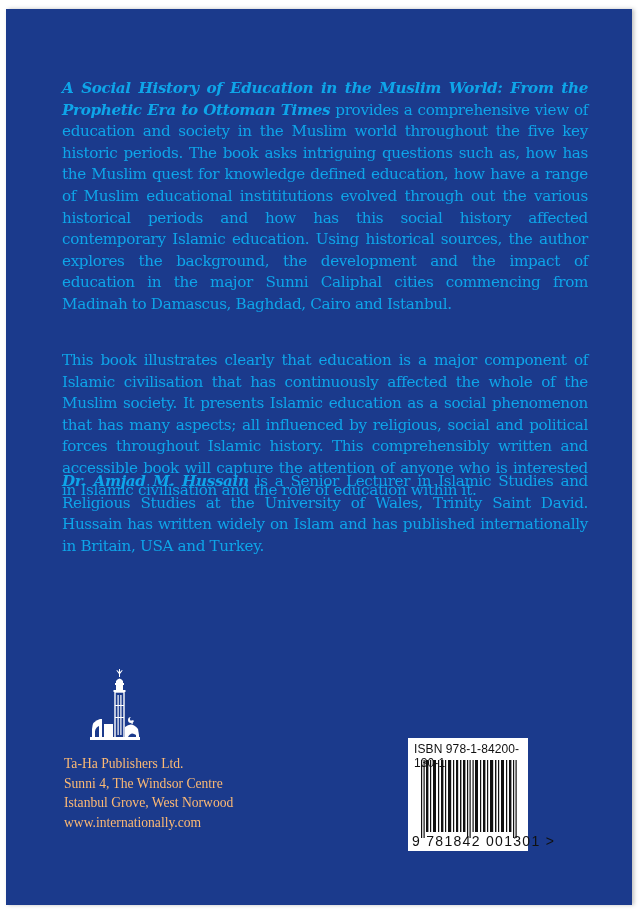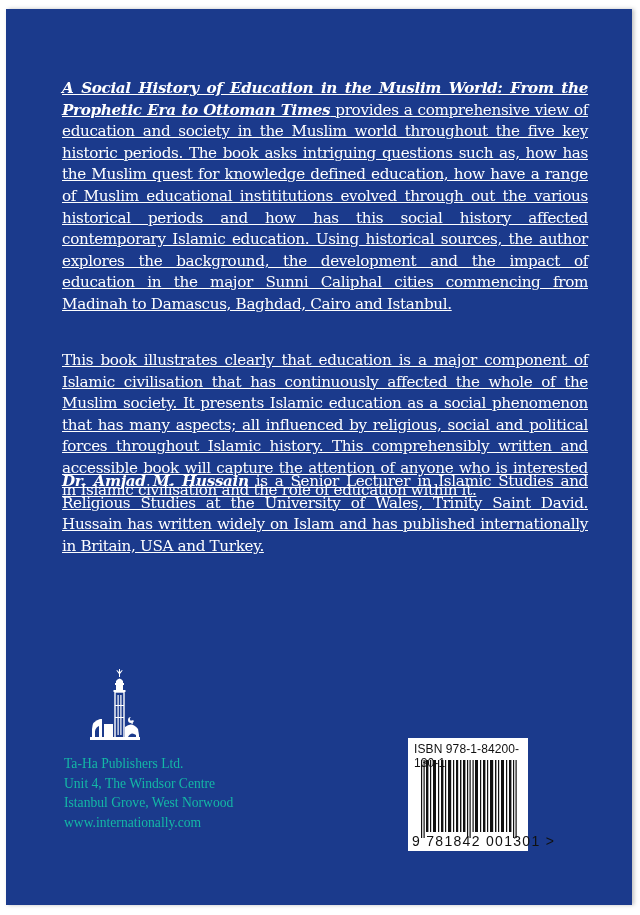--- a/index.html
+++ b/index.html
@@ -6,35 +6,34 @@
   body {
     width: 640px; height: 915px; background: #ffffff; position: relative; overflow: hidden;
   }
   .cover {
     position: absolute; left: 6px; top: 9px; width: 626px; height: 896px;
     background: #1b3a8c;
     box-shadow: 2px 0 4px rgba(0,0,0,0.25);
   }
   .blurb {
     position: absolute; left: 56px; width: 526px;
-    color: #ffffff;
+    color: #0ea5e9;
     font-family: "DejaVu Serif", serif;
     font-size: 15.2px; line-height: 21.6px;
     text-align: justify;
     letter-spacing: -0.35px;
-    text-decoration: underline;
   }
   .blurb b { font-style: italic; font-weight: bold; }
   #p1 { top: 69px; }
   #p2 { top: 341px; }
   #p3 { top: 462px; }
   .logo { position: absolute; left: 84px; top: 660px; width: 50px; height: 72px; }
   .address {
     position: absolute; left: 58px; top: 745px;
-    color: #14b8a6;
+    color: #fdba74;
     font-family: "Liberation Serif", serif;
     font-size: 13.6px; line-height: 19.5px;
   }
   .isbn-box {
     position: absolute; left: 402px; top: 729px; width: 120px; height: 113px;
     background: #ffffff;
   }
   .isbn-text {
     position: absolute; left: 6px; top: 4px;
     font-family: "Liberation Sans", sans-serif; font-size: 12px; color: #111;
@@ -84,21 +83,21 @@
       <rect x="0" y="68" width="50" height="3"></rect>
     </g>
     <g fill="#1b3a8c">
       <path d="M5 68 L5 62 Q6 58 9 57 L9 68 Z"></path>
       <path d="M38 68 Q41 62 46 66 L46 68 Z"></path>
     </g>
   </svg>
 
   <div class="address">
     <div>Ta-Ha Publishers Ltd.</div>
-    <div>Unit 4, The Windsor Centre</div>
+    <div>Sunni 4, The Windsor Centre</div>
     <div>Istanbul Grove, West Norwood</div>
     <div>www.internationally.com</div>
   </div>
 
   <div class="isbn-box">
     <div class="isbn-text">ISBN 978-1-84200-130-1</div>
     <svg class="bars" viewBox="0 0 112 80" preserveAspectRatio="none">
       <g fill="#111">
         <rect x="6" y="0" width="1.2" height="78"></rect>
           <rect x="8.5" y="0" width="1.2" height="78"></rect>

